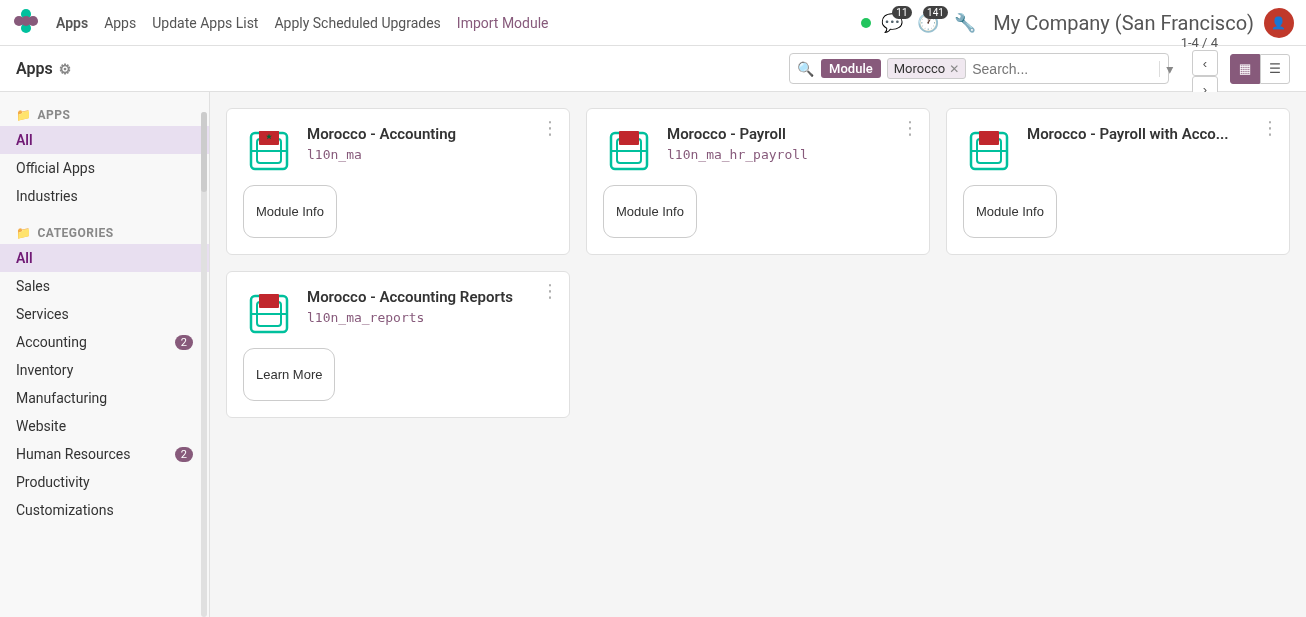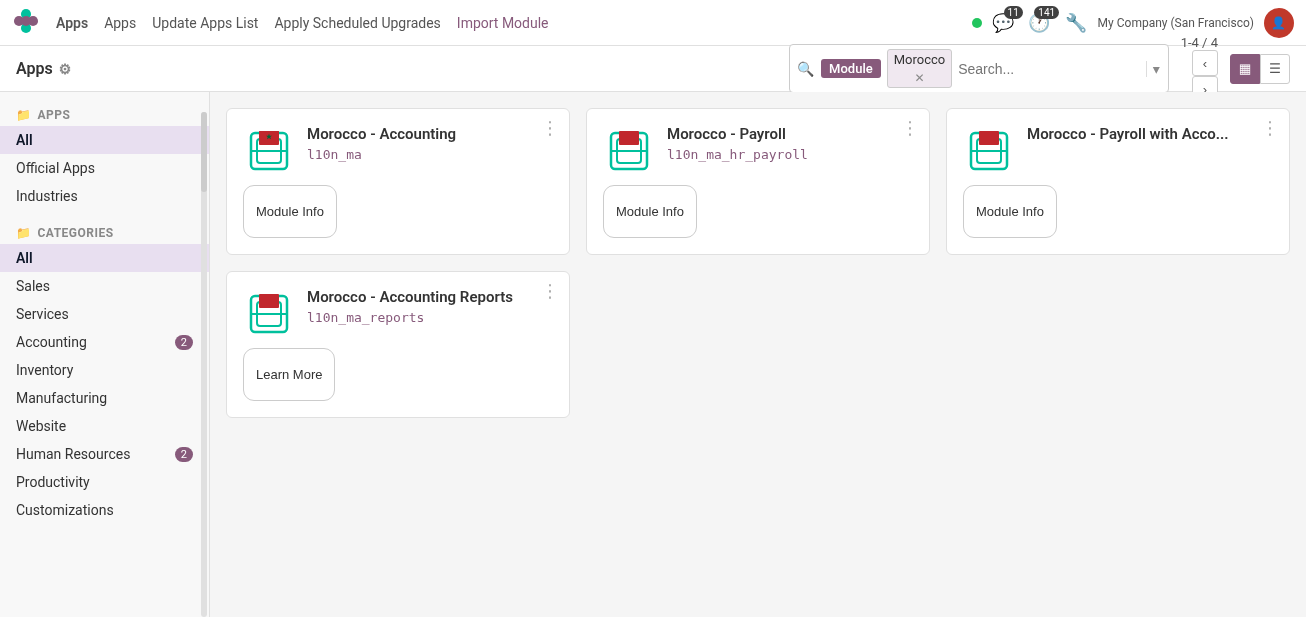--- a/index.html
+++ b/index.html
@@ -11,52 +11,52 @@
     }
     .top-nav-logo { width: 28px; height: 28px; flex-shrink: 0; }
     .top-nav-links { display: flex; gap: 16px; align-items: center; }
     .top-nav-link { color: #555; text-decoration: none; font-size: 14px; cursor: pointer; }
     .top-nav-spacer { flex: 1; }
     .top-nav-right { display: flex; align-items: center; gap: 10px; }
     .status-dot { width: 10px; height: 10px; border-radius: 50%; background: #22c55e; flex-shrink: 0; }
     .nav-badge { position: relative; display: inline-flex; align-items: center; justify-content: center; cursor: pointer; }
     .nav-badge .badge { position: absolute; top: -6px; right: -8px; background: #404040; color: #fff; border-radius: 10px; font-size: 10px; padding: 1px 4px; min-width: 16px; text-align: center; }
     .nav-icon { font-size: 18px; color: #555; cursor: pointer; }
-    .company-name { color: #555; font-size: 12px; cursor: pointer; }
+    .company-name { color: #555; font-size: 20px; cursor: pointer; margin-left: 7px; }
     .avatar { width: 30px; height: 30px; border-radius: 50%; background: #c0392b; display: flex; align-items: center; justify-content: center; color: #fff; font-size: 12px; cursor: pointer; overflow: hidden; }
 
     
     .sub-header {
       display: flex; align-items: center; height: 46px; background: #fff; border-bottom: 1px solid #e0e0e0; padding: 0 16px; gap: 12px;
     }
     .sub-header-title { font-size: 16px; font-weight: 600; color: #333; display: flex; align-items: center; gap: 6px; }
     .sub-header-spacer { flex: 1; }
     .search-bar { display: flex; align-items: center; border: 1px solid #ccc; border-radius: 4px; padding: 4px 8px; gap: 6px; width: 380px; background: #fff; }
     .search-icon { color: #888; font-size: 14px; }
     .search-tag { background: #875a7b; color: #fff; border-radius: 3px; padding: 2px 8px; font-size: 13px; font-weight: 500; }
-    .search-tag-item { display: flex; align-items: center; gap: 4px; background: #f0e8f0; border: 1px solid #ccc; border-radius: 3px; padding: 2px 6px; font-size: 13px; color: #333; flex-direction: column; }
+    .search-tag-item { display: flex; align-items: center; gap: 4px; background: #f0e8f0; border: 1px solid #ccc; border-radius: 3px; padding: 2px 6px; font-size: 13px; color: #333; }
     .search-tag-item .close-x { cursor: pointer; color: #888; font-size: 12px; }
     .search-input { border: none; outline: none; flex: 1; font-size: 14px; color: #333; }
     .search-dropdown-btn { color: #888; cursor: pointer; border-left: 1px solid #ddd; padding-left: 6px; }
     .pagination { display: flex; align-items: flex-end; font-size: 13px; color: #555; flex-direction: column; }
     .pagination-btn { border: 1px solid #ccc; background: #fff; width: 26px; height: 26px; display: flex; align-items: center; justify-content: center; border-radius: 3px; cursor: pointer; color: #555; font-size: 13px; }
     .view-toggle { display: flex; gap: 0; }
     .view-btn { border: 1px solid #ccc; background: #fff; width: 30px; height: 30px; display: flex; align-items: center; justify-content: center; cursor: pointer; color: #555; }
     .view-btn.active { background: #875a7b; color: #fff; border-color: #875a7b; }
     .view-btn:first-child { border-radius: 3px 0 0 3px; }
     .view-btn:last-child { border-radius: 0 3px 3px 0; }
 
     
     .main-layout { display: flex; height: calc(617px - 92px); }
 
     
     .sidebar { width: 210px; min-width: 210px; background: #f8f8f8; border-right: 1px solid #e0e0e0; overflow-y: auto; padding: 8px 0; position: relative; }
     .sidebar-section-header { display: flex; align-items: center; gap: 6px; padding: 8px 16px 4px; font-size: 12px; font-weight: 700; color: #888; letter-spacing: 0.5px; text-transform: uppercase; }
     .sidebar-item { padding: 6px 16px; cursor: pointer; color: #333; font-size: 14px; display: flex; align-items: center; justify-content: space-between; border-radius: 0; }
-    .sidebar-item.active { background: #e8dff0; color: #0f172a; font-weight: 600; }
+    .sidebar-item.active { background: #e8dff0; color: #701a75; font-weight: 600; }
     .sidebar-item .count { background: #875a7b; color: #fff; border-radius: 10px; font-size: 11px; padding: 1px 6px; min-width: 18px; text-align: center; }
     .scrollbar-track { width: 6px; background: #e0e0e0; border-radius: 3px; position: absolute; right: 2px; top: 20px; bottom: 0; }
     .scrollbar-thumb { width: 6px; height: 80px; background: #ccc; border-radius: 3px; position: absolute; top: 0; }
 
     
     .content { flex: 1; padding: 16px; background: #f5f5f5; overflow-y: auto; }
     .cards-grid { display: grid; grid-template-columns: repeat(3, 1fr); gap: 16px; align-content: start; }
 
     
     .app-card { background: #fff; border: 1px solid #e0e0e0; border-radius: 6px; padding: 16px; display: flex; flex-direction: column; gap: 8px; position: relative; }

